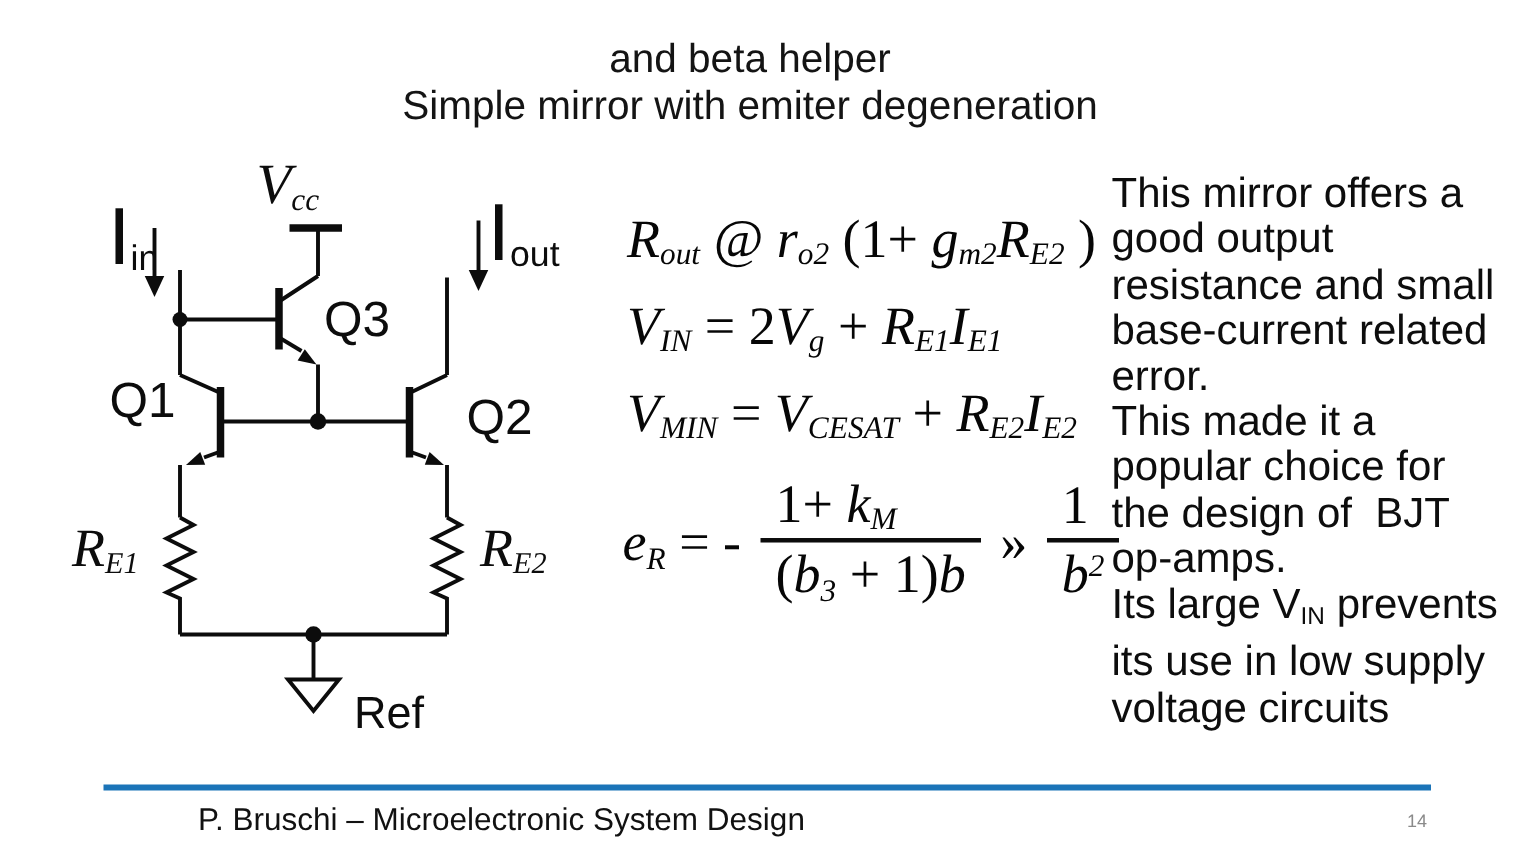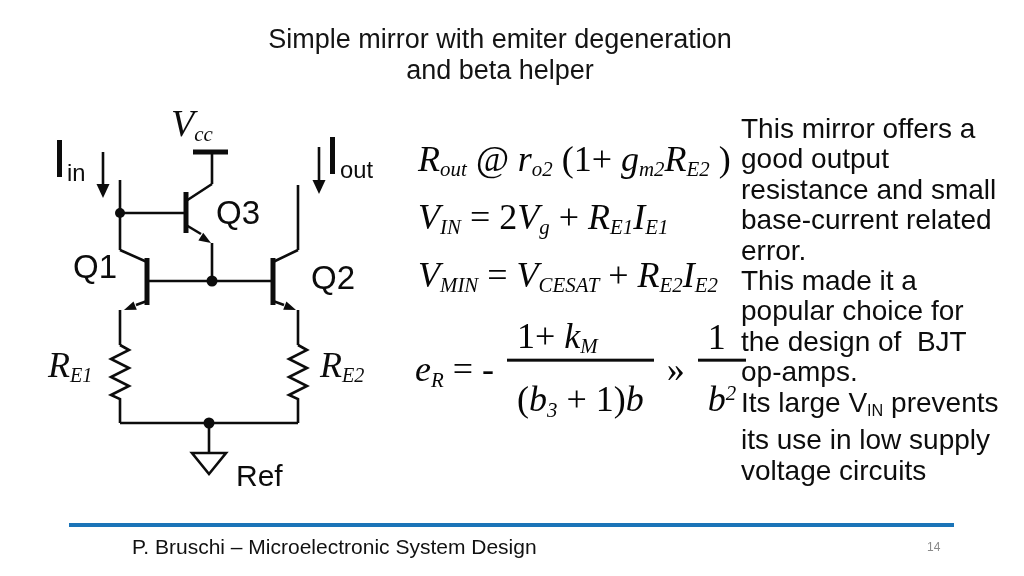--- a/index.html
+++ b/index.html
@@ -31,39 +31,39 @@
   
   .eq{
     font-family:"Liberation Serif", serif;font-style:italic;
     font-size:36px;line-height:1.15;white-space:nowrap;color:#060606;
   }
   .tok-r{font-style:normal;}
   .tok-sub{font-size:0.58em;vertical-align:-0.26em;margin-top:19px;}
   .tok-sup{font-size:0.58em;vertical-align:0.5em;}
   .frac{display:inline-block;vertical-align:middle;text-align:left;margin:0 4px;transform:translateY(-0.12em);}
   .frac>.num{display:block;padding:0 10px 1px;}
-  .frac>.den{display:block;border-top:3px solid #0c0c0c;padding:17px 10px 0;}
+  .frac>.den{display:block;border-top:3px solid #0c0c0c;padding:1px 10px 0;}
 
   
   .notes{
     left:741px;top:114px;width:260px;
     font-size:28px;line-height:30.4px;color:#0d0d0d;white-space:pre-wrap;
   }
 
   
   .footer-rule{left:69px;top:523px;width:885px;height:4px;}
   .footer-credit{left:132px;top:535px;width:892px;font-size:21px;color:#111;}
   .page-number{left:927px;top:540px;font-size:12px;}
 </style>
 </head>
 <body>
 
 <div class="abs slide-title">
+  <div>and beta helper</div>
   <div>Simple mirror with emiter degeneration</div>
-  <div>and beta helper</div>
 </div>
 
 <svg class="abs" style="left:0;top:0" width="1024" height="576" viewBox="0 0 1024 576">
   <g stroke="#0c0c0c" stroke-width="2.6" fill="none">
 
     <path d="M120,180 V250"></path>
     <path d="M120,213 H186"></path>
 
     <path d="M186,201 L212,184 M212,184 V152"></path>
     <path d="M186,225 L201,234"></path>
@@ -100,32 +100,32 @@
     <circle cx="212" cy="281" r="5.5"></circle>
     <circle cx="209" cy="423" r="5.5"></circle>
     <polygon points="211,243 198.4,240.4 203.2,232.8"></polygon>
     <polygon points="124,310 133.5,301.4 136.8,309.8"></polygon>
     <polygon points="296,310 283.2,309.8 286.4,301.4"></polygon>
     <polygon points="96.5,184 109.5,184 103,198"></polygon>
     <polygon points="312.5,180 325.5,180 319,194"></polygon>
   </g>
 </svg>
 
-<div class="abs lbl lbl-current" style="left:52px;top:131px"><span class="tok-t">I</span><span class="tok-sub">in</span></div>
+<div class="abs lbl lbl-current" style="left:72px;top:131px"><span class="tok-t">I</span><span class="tok-sub">in</span></div>
 <div class="abs lbl lbl-current" style="left:325px;top:128px"><span class="tok-t">I</span><span class="tok-sub">out</span></div>
 <div class="abs lbl lbl-serif lbl-vcc" style="left:171px;top:104px"><span class="tok-t">V</span><span class="tok-sub">cc</span></div>
 <div class="abs lbl lbl-q" style="left:216px;top:196px"><span class="tok-t">Q3</span></div>
 <div class="abs lbl lbl-q" style="left:73px;top:250px"><span class="tok-t">Q1</span></div>
 <div class="abs lbl lbl-q" style="left:311px;top:261px"><span class="tok-t">Q2</span></div>
 <div class="abs lbl lbl-serif lbl-r" style="left:48px;top:347px"><span class="tok-t">R</span><span class="tok-sub">E1</span></div>
 <div class="abs lbl lbl-serif lbl-r" style="left:320px;top:347px"><span class="tok-t">R</span><span class="tok-sub">E2</span></div>
 <div class="abs lbl lbl-ref" style="left:236px;top:461px"><span class="tok-t">Ref</span></div>
 
 <div class="abs eq" style="left:418px;top:139px"><span class="tok-t">R</span><span class="tok-sub">out</span><span class="tok-t"> @ </span><span class="tok-t">r</span><span class="tok-sub">o2</span><span class="tok-r"> (1+ </span><span class="tok-t">g</span><span class="tok-sub">m2</span><span class="tok-t">R</span><span class="tok-sub">E2</span><span class="tok-r"> )</span></div>
 <div class="abs eq" style="left:418px;top:197px"><span class="tok-t">V</span><span class="tok-sub">IN</span><span class="tok-r"> = 2</span><span class="tok-t">V</span><span class="tok-sub">g</span><span class="tok-r"> + </span><span class="tok-t">R</span><span class="tok-sub">E1</span><span class="tok-t">I</span><span class="tok-sub">E1</span></div>
 <div class="abs eq" style="left:418px;top:255px"><span class="tok-t">V</span><span class="tok-sub">MIN</span><span class="tok-r"> = </span><span class="tok-t">V</span><span class="tok-sub">CESAT</span><span class="tok-r"> + </span><span class="tok-t">R</span><span class="tok-sub">E2</span><span class="tok-t">I</span><span class="tok-sub">E2</span></div>
 <div class="abs eq" style="left:415px;top:320px"><span class="tok-t">e</span><span class="tok-sub">R</span><span class="tok-r"> = - </span><span class="frac"><span class="num"><span class="tok-r">1+ </span><span class="tok-t">k</span><span class="tok-sub">M</span></span><span class="den"><span class="tok-r">(</span><span class="tok-t">b</span><span class="tok-sub">3</span><span class="tok-r"> + 1)</span><span class="tok-t">b</span></span></span><span class="tok-r"> » </span><span class="frac"><span class="num"><span class="tok-r">1</span></span><span class="den"><span class="tok-t">b</span><span class="tok-sup">2</span></span></span></div>
 
 <div class="abs notes"><div><span class="tok-t">This mirror offers a</span></div><div><span class="tok-t">good output</span></div><div><span class="tok-t">resistance and small</span></div><div><span class="tok-t">base-current related</span></div><div><span class="tok-t">error.</span></div><div><span class="tok-t">This made it a</span></div><div><span class="tok-t">popular choice for</span></div><div><span class="tok-t">the design of  BJT</span></div><div><span class="tok-t">op-amps.</span></div><div><span class="tok-t">Its large V</span><span class="tok-sub">IN</span><span class="tok-t"> prevents</span></div><div><span class="tok-t">its use in low supply</span></div><div><span class="tok-t">voltage circuits</span></div></div>
 
 <div class="abs footer-rule" style="background: rgb(27, 116, 184);"></div>
 <div class="abs footer-credit">P. Bruschi – Microelectronic System Design</div>
-<div class="abs page-number" style="color: rgb(138, 138, 138);">14</div>
+<div class="abs page-number" style="color: rgb(138, 138, 138); margin-left: 11px;">14</div>
 
 </body></html>

